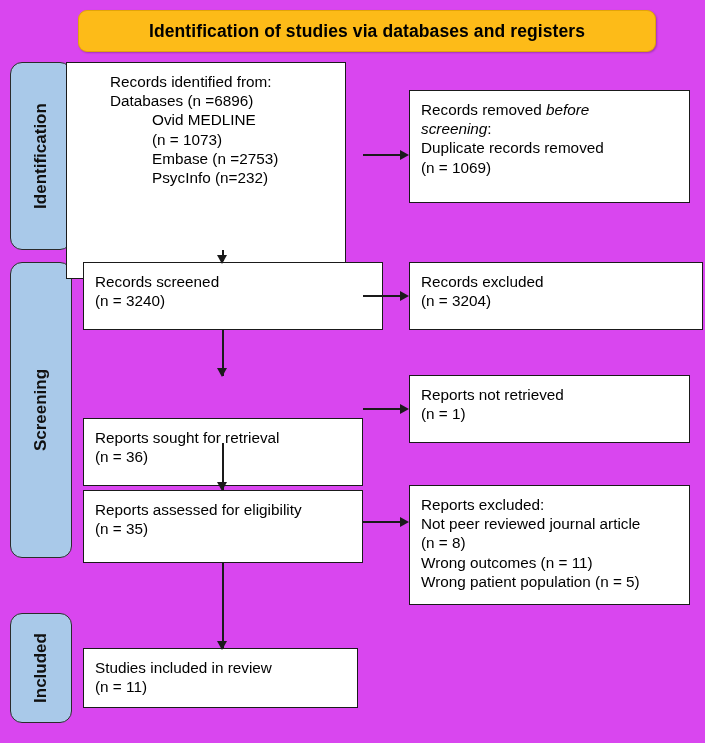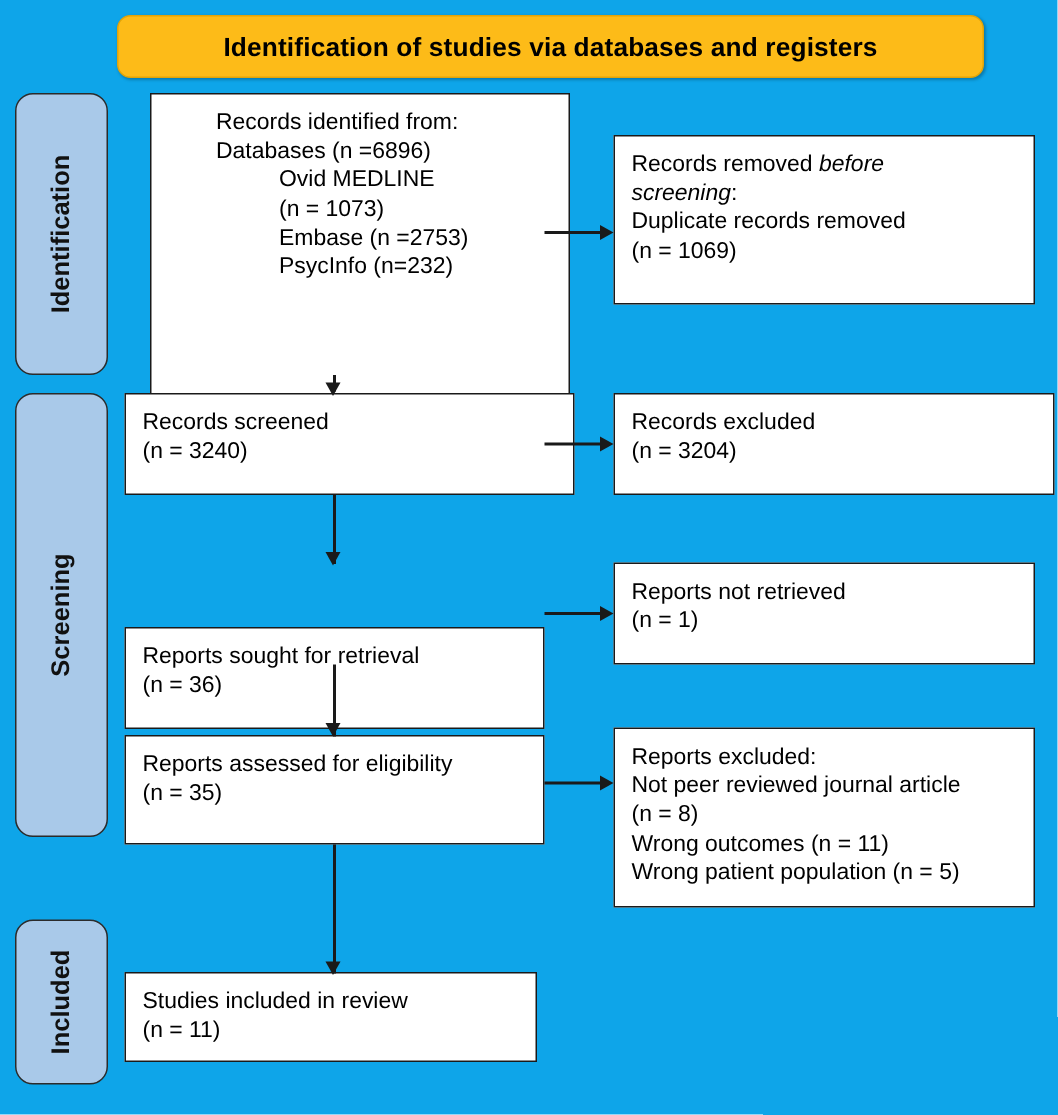--- a/index.html
+++ b/index.html
@@ -8,21 +8,21 @@
     background: #ffffff;
   }
   body {
     font-family: "Liberation Sans", sans-serif;
     color: #000000;
   }
   #diagram {
     position: relative;
     width: 705px;
     height: 743px;
-    background: #0ea5e9;
+    background: #d946ef;
     overflow: hidden;
   }
 
   
   .banner {
     position: absolute;
     left: 78px;
     top: 10px;
     width: 578px;
     height: 42px;
@@ -76,21 +76,21 @@
     padding: 9px 10px 6px 11px;
     font-size: 15.3px;
     line-height: 1.255;
     color: #000;
   }
   .flow-box .line { white-space: pre; }
   .flow-box .indent { padding-left: 42px; }
   .flow-box em { font-style: italic; }
 
   
-  #box-identified        { left: 100px;  top: 62px;  width: 280px; height: 217px; padding-left: 43px; }
+  #box-identified        { left: 66px;  top: 62px;  width: 280px; height: 217px; padding-left: 43px; }
   #box-screened          { left: 83px;  top: 262px; width: 300px; height: 68px;  }
   #box-sought            { left: 83px;  top: 375px; width: 280px; height: 68px; margin-top: 43px;  }
   #box-assessed          { left: 83px;  top: 490px; width: 280px; height: 73px;  }
   #box-included          { left: 83px;  top: 648px; width: 275px; height: 60px;  }
 
   
   #box-removed           { left: 409px; top: 90px;  width: 281px; height: 113px;  }
   #box-excluded-records  { left: 409px; top: 262px; width: 294px; height: 68px;  }
   #box-not-retrieved     { left: 409px; top: 375px; width: 281px; height: 68px;  }
   #box-excluded-reports  { left: 409px; top: 485px; width: 281px; height: 120px; }

